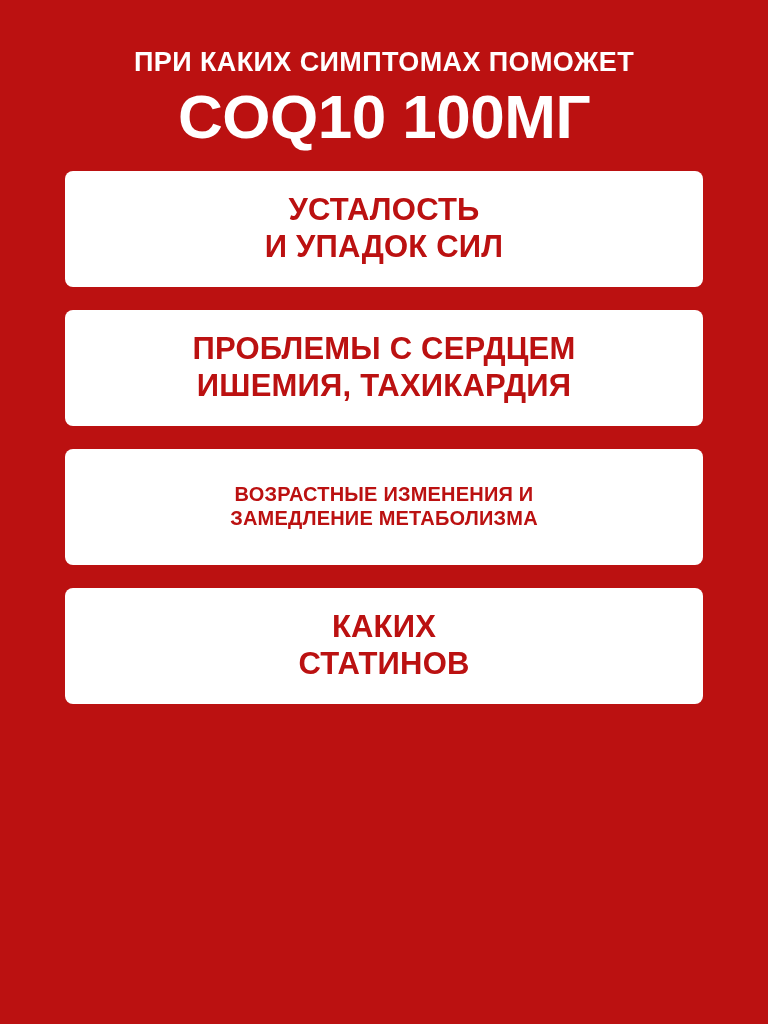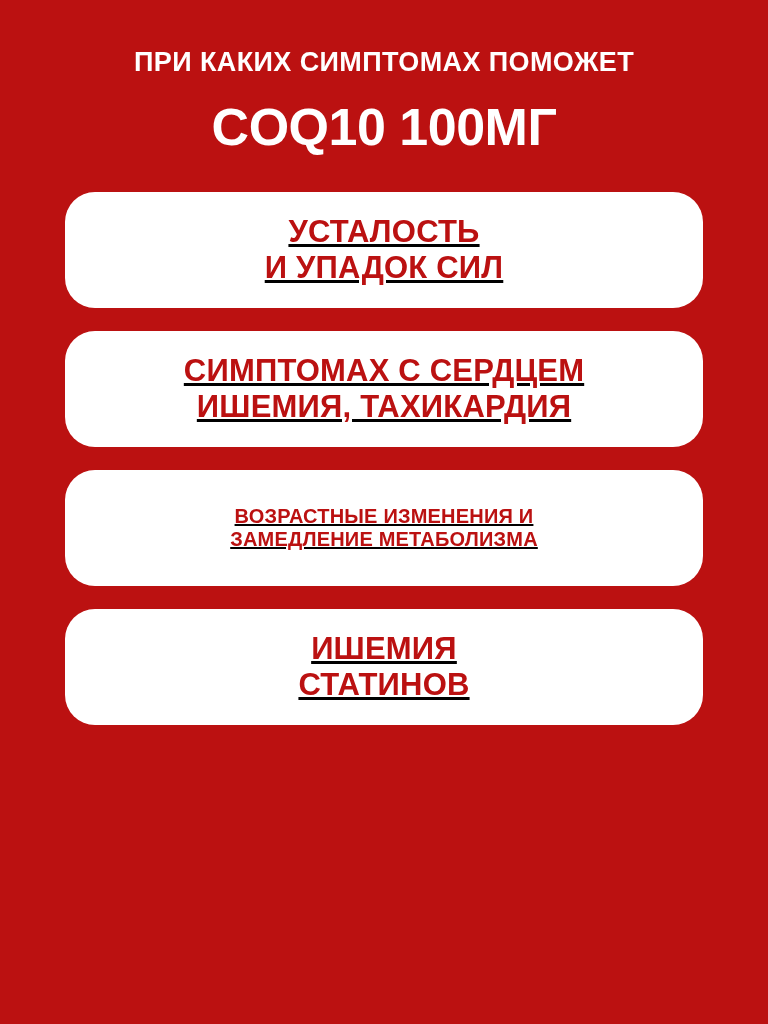--- a/index.html
+++ b/index.html
@@ -35,46 +35,45 @@
     font-size: 27px;
     font-weight: bold;
     letter-spacing: 0.4px;
     text-align: center;
     line-height: 1.1;
     margin: 0 0 6px 0;
     white-space: nowrap;
   }
   .headline {
     color: #ffffff;
-    font-size: 52px;
+    font-size: 62px;
     font-weight: bold;
     letter-spacing: -0.5px;
     text-align: center;
     line-height: 1.05;
-    margin: 16px;
+    margin: 0;
     white-space: nowrap;
   }
   .cards {
     width: 100%;
     display: flex;
     flex-direction: column;
     align-items: center;
     gap: 23px;
   }
   .card {
     width: 638px;
     min-height: 116px;
     background: #ffffff;
-    border-radius: 30px;
+    border-radius: 8px;
     display: flex;
     align-items: center;
     justify-content: center;
     box-sizing: border-box;
     padding: 12px 22px;
-    text-decoration: underline;
   }
   .card-text {
     color: #bb1111;
     font-size: 31px;
     font-weight: bold;
     line-height: 1.18;
     text-align: center;
     letter-spacing: 0.2px;
     white-space: pre-line;
   }
@@ -93,29 +92,29 @@
   </div>
 
   <div class="cards">
 
     <div class="card">
       <div class="card-text">УСТАЛОСТЬ
 И УПАДОК СИЛ</div>
     </div>
 
     <div class="card">
-      <div class="card-text">СИМПТОМАХ С СЕРДЦЕМ
+      <div class="card-text">ПРОБЛЕМЫ С СЕРДЦЕМ
 ИШЕМИЯ, ТАХИКАРДИЯ</div>
     </div>
 
 
     <div class="card">
       <div class="card-text wide">ВОЗРАСТНЫЕ ИЗМЕНЕНИЯ И
 ЗАМЕДЛЕНИЕ МЕТАБОЛИЗМА</div>
     </div>
 
     <div class="card">
-      <div class="card-text">ИШЕМИЯ
+      <div class="card-text">КАКИХ
 СТАТИНОВ</div>
     </div>
 
   </div>
 </div>
 
 </body></html>

